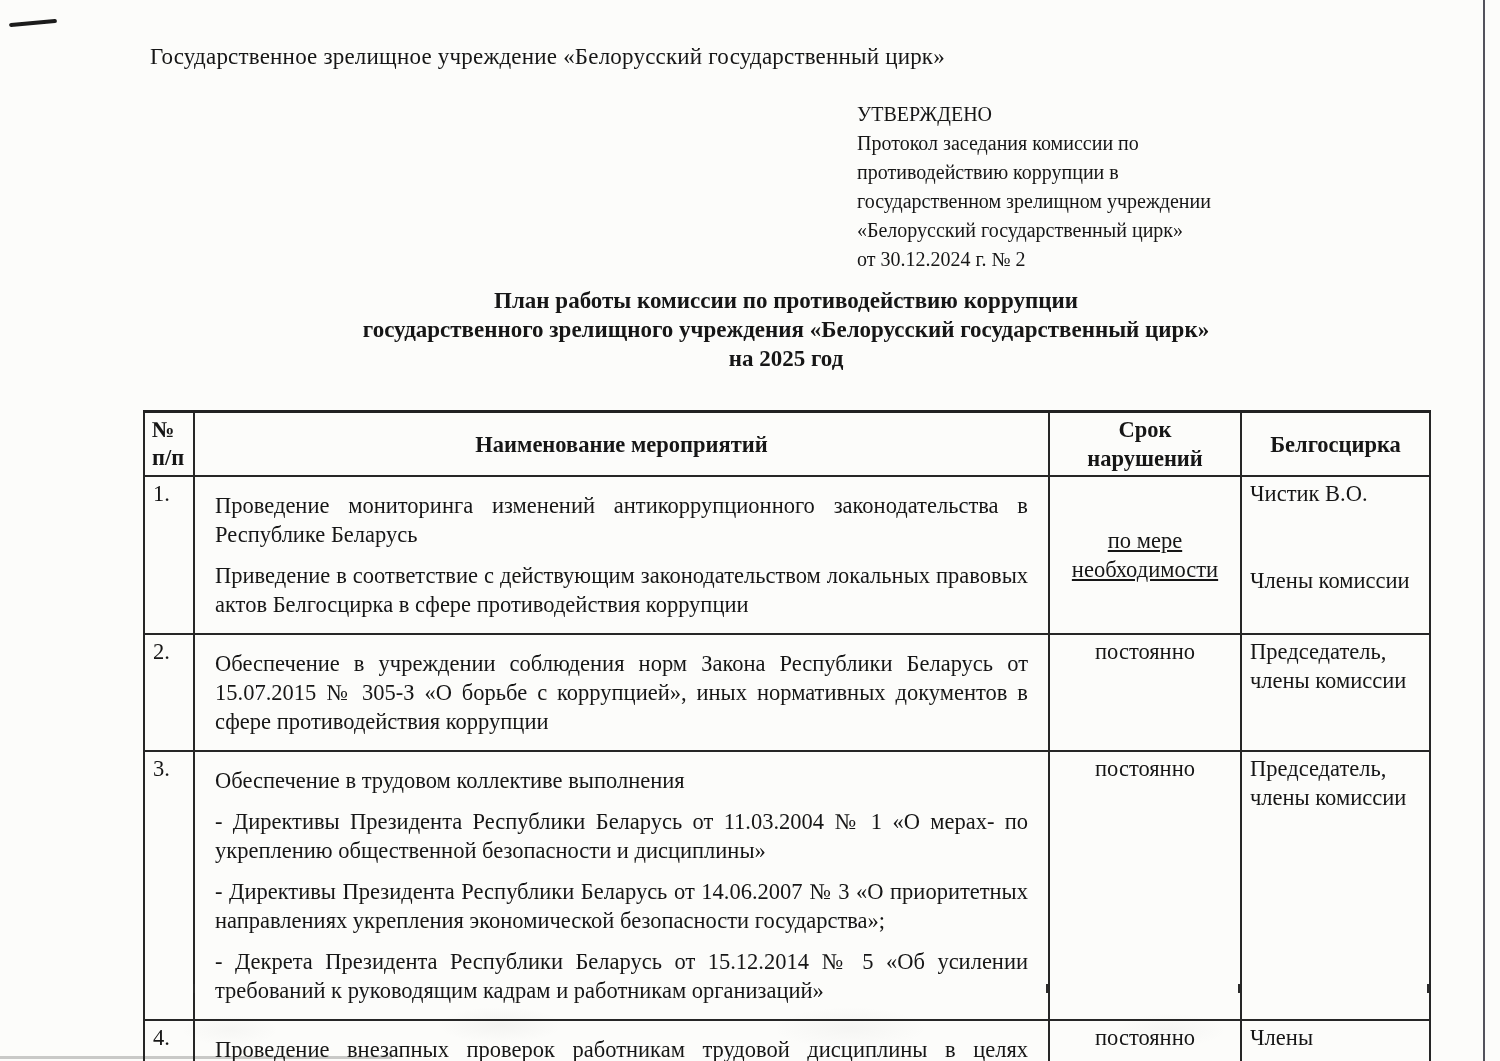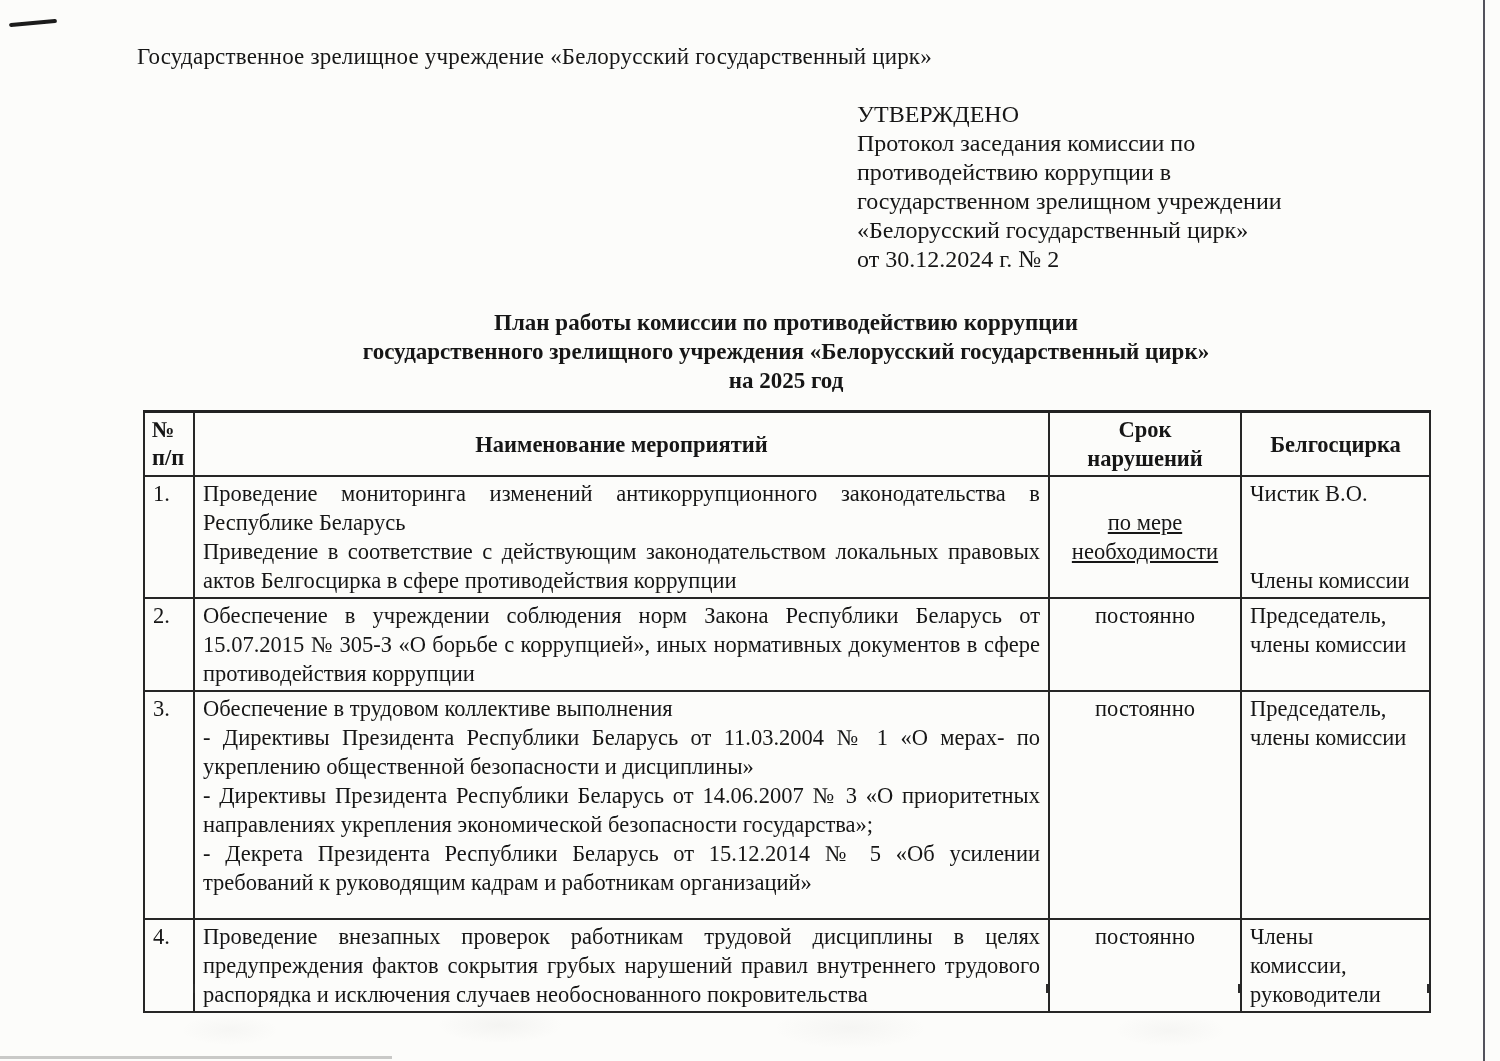--- a/index.html
+++ b/index.html
@@ -33,34 +33,34 @@
   .scan-smudges {
     position: absolute; left: 0; top: 990px; width: 1500px; height: 70px;
     background:
       radial-gradient(90px 26px at 500px 35px, rgba(90,90,90,.05), transparent 70%),
       radial-gradient(110px 30px at 850px 38px, rgba(90,90,90,.045), transparent 70%),
       radial-gradient(80px 24px at 1170px 40px, rgba(90,90,90,.04), transparent 70%),
       radial-gradient(70px 22px at 230px 40px, rgba(90,90,90,.035), transparent 70%);
   }
 
   .org-line {
-    position: absolute; left: 137px; top: 44px;
+    position: absolute; left: 150px; top: 44px;
     font-size: 23px; letter-spacing: .2px;
     white-space: nowrap;
   }
 
   .approval {
     position: absolute; left: 857px; top: 100px;
     width: 580px;
-    font-size: 24px; line-height: 29px;
+    font-size: 20px; line-height: 29px;
     white-space: pre-line;
   }
 
   .doc-title {
-    position: absolute; left: 143px; top: 308px;
+    position: absolute; left: 143px; top: 286px;
     width: 1286px;
     text-align: center;
     font-weight: bold;
     font-size: 23px; line-height: 29px;
     white-space: pre-line;
   }
 
   table.plan {
     position: absolute; left: 143px; top: 410px;
     width: 1286px;
@@ -92,21 +92,21 @@
     font-weight: bold;
     vertical-align: middle !important;
     text-align: center;
     white-space: pre-line;
     padding: 2px 4px !important;
   }
   th.h-num { text-align: left; padding-left: 7px !important; line-height: 28px; }
 
   td.cell-num { text-align: left; padding-left: 6px; }
   td.cell-activity p {
-    margin: 0;
+    margin: 12px;
     text-align: justify;
   }
   td.cell-term { text-align: center; }
   td.cell-term.v-middle { vertical-align: middle; }
   td.cell-exec { white-space: pre-line; padding-left: 9px; }
 
   
   .tick {
     position: absolute; top: 984px;
     width: 2px; height: 9px;

